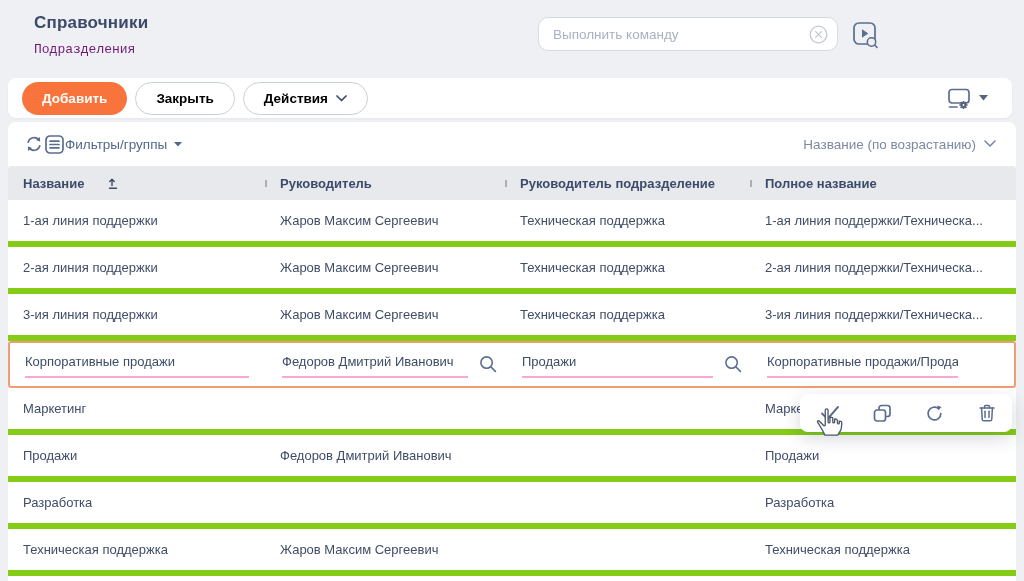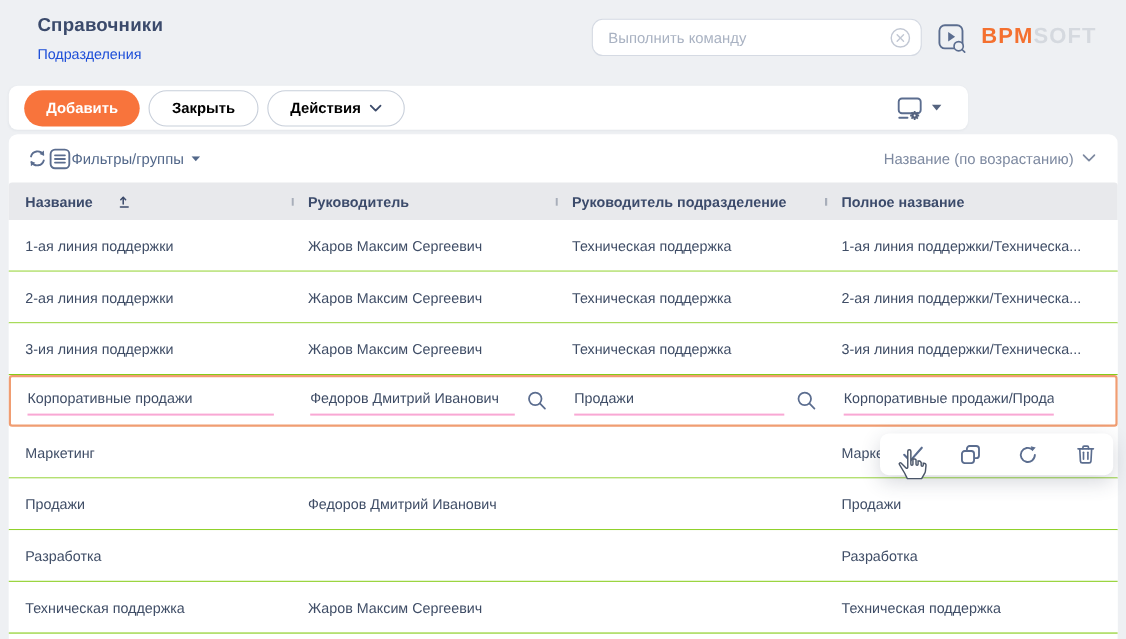--- a/index.html
+++ b/index.html
@@ -8,37 +8,37 @@
     background:#eef0f3;
     font-family:"Liberation Sans", sans-serif;
     -webkit-font-smoothing:antialiased;
   }
   .stage{position:absolute;inset:0;}
 
   
   .top-bar{position:absolute;left:8px;top:0;width:1008px;height:70px;}
   .title-block{position:absolute;left:26px;top:13px;}
   .page-title{font-size:17px;font-weight:700;color:#3B4A6B;letter-spacing:.2px;}
-  .page-subtitle{margin-top:9px;font-size:13px;color:#1d4ed8;}
+  .page-subtitle{margin-top:9px;font-size:13px;color:#701a75;font-family:Liberation Mono, monospace;}
   .cmd-wrap{position:absolute;left:530px;top:17px;width:300px;height:34px;}
   .cmd-input{
     width:100%;height:100%;box-sizing:border-box;border:1px solid #D5DAE3;border-radius:10px;
     background:#ffffff;padding:0 38px 0 14px;font-size:13.5px;color:#3F4D66;outline:none;
     font-family:"Liberation Sans", sans-serif;
   }
   .cmd-input::placeholder{color:#A9B2C2;}
   .cmd-clear{position:absolute;right:10px;top:8px;}
   .proc-icon{position:absolute;left:844px;top:20px;}
   .logo{position:absolute;left:884px;top:22px;font-size:20px;font-weight:800;letter-spacing:1px;white-space:nowrap;}
   .logo .l1{color:#F4702F;}
   .logo .l2{color:#D5D9DF;}
 
   
   .toolbar-card{
-    position:absolute;left:8px;top:78px;width:872px;height:40px;background:#fff;border-radius:8px;
+    position:absolute;left:8px;top:78px;width:1004px;height:40px;background:#fff;border-radius:8px;
     box-shadow:0 1px 2px rgba(60,70,90,.05);
     display:flex;align-items:center;padding:0 14px;box-sizing:border-box;gap:8px;
   }
   .btn{
     height:33px;border-radius:17px;display:inline-flex;align-items:center;gap:8px;
     padding:0 20px;font-size:13.5px;font-weight:600;box-sizing:border-box;cursor:pointer;
     font-family:"Liberation Sans", sans-serif;
   }
   .btn-primary{background:#F8743C;color:#fff;border:none;}
   .btn-outline{background:#fff;color:#000000;border:1px solid #C8CFDA;}
@@ -58,21 +58,21 @@
 
   .grid-cols{display:grid;grid-template-columns:257px 240px 245px 1fr;}
   .table-header{
     height:34px;background:#E8E9EC;align-items:center;
     font-size:13px;font-weight:700;color:#3C4B6B;border-radius:3px 3px 0 0;
   }
   .th{position:relative;padding-left:15px;display:flex;align-items:center;gap:24px;white-space:nowrap;overflow:hidden;}
   .th + .th::before{content:'';position:absolute;left:0;top:4px;bottom:4px;width:2px;background:#A8AEBA;}
 
   .t-row{
-    height:47px;align-items:center;border-bottom:1px solid #84cc16;
+    height:47px;align-items:center;border-bottom:6px solid #84cc16;
     font-size:13px;color:#3F4D66;box-sizing:border-box;background:#fff;
   }
   .cell{padding-left:15px;white-space:nowrap;overflow:hidden;text-overflow:clip;}
   .t-row.editing{
     border:2px solid #F09D72;border-radius:3px;position:relative;z-index:2;
   }
   .edit-cell{display:flex;align-items:center;padding-right:8px;}
   .edit-value{
     flex:1;border-bottom:2px solid #f9a8d4;padding:2px 0 7px;margin-right:10px;cursor:text;
     white-space:nowrap;overflow:hidden;
@@ -111,21 +111,20 @@
       </svg>
     </div>
 
     <svg class="proc-icon" width="28" height="30" viewBox="0 0 28 30">
       <rect x="2" y="3" width="21" height="21" rx="5" class="icon-stroke"></rect>
       <path d="M10 9.2 L16.3 13.5 L10 17.8 Z" fill="#5B6D8F"></path>
       <circle cx="19.5" cy="22" r="4.2" fill="#eef0f3" stroke="#5B6D8F" stroke-width="1.5"></circle>
       <line x1="22.6" y1="25" x2="25" y2="27.4" stroke="#5B6D8F" stroke-width="1.5" stroke-linecap="round"></line>
     </svg>
 
-    <div class="logo"><span class="l1">BPM</span><span class="l2">SOFT</span></div>
   </div>
 
   <div class="toolbar-card">
     <button class="btn btn-primary">Добавить</button>
     <button class="btn btn-outline">Закрыть</button>
     <button class="btn btn-outline">
       <span>Действия</span>
       <svg width="11" height="7" viewBox="0 0 11 7">
         <polyline points="1,1 5.5,5.5 10,1" class="icon-stroke" style="stroke:#3D4C6B"></polyline>
       </svg>

